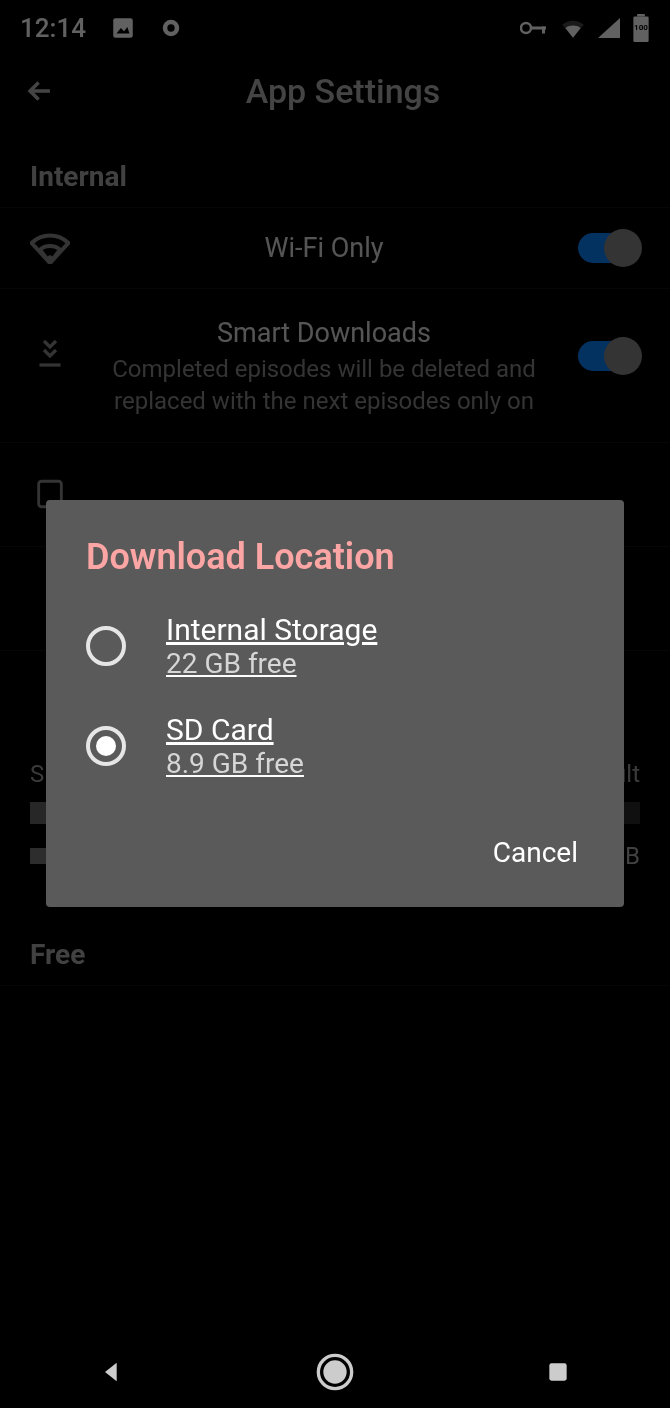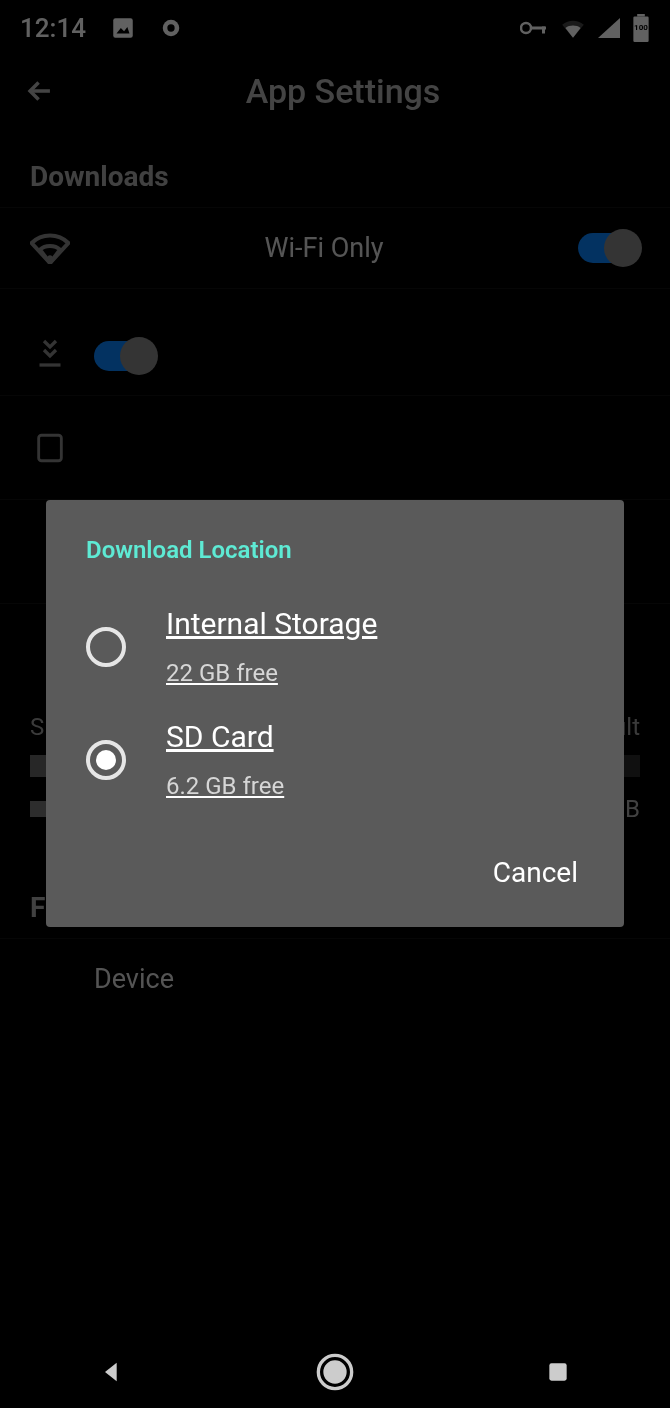--- a/index.html
+++ b/index.html
@@ -103,35 +103,35 @@
   
   .dialog {
     position: absolute;
     left: 46px; right: 46px;
     top: 500px;
     background: #5a5a5a;
     border-radius: 4px;
     z-index: 10;
     padding: 36px 40px 28px 40px;
   }
-  .dialog-title { font-size: 24px; font-weight: 600; margin-bottom: 26px; color:#5eead4;}
+  .dialog-title { font-size: 36px; font-weight: 600; margin-bottom: 18px; color:#fca5a5;}
   .dialog-option {
     display:flex; align-items:center; gap: 40px;
     padding: 16px 0;
     text-decoration: underline;
   }
   .radio {
     width: 40px; height:40px; border: 4px solid #e6e6e6; border-radius:50%;
     display:flex; align-items:center; justify-content:center;
   }
   .radio.checked::after{
     content:""; width:20px; height:20px; border-radius:50%; background:#fff;
   }
   .opt-text .opt-label{ font-size:30px; color:#fff; }
-  .opt-text .opt-sub{ font-size:24px; color:#d6d6d6; margin-top:18px;}
+  .opt-text .opt-sub{ font-size:28px; color:#d6d6d6; margin-top:0;}
   .dialog-actions { display:flex; justify-content:flex-end; margin-top: 30px;}
   .dialog-cancel { font-size:28px; color:#fff; padding: 10px 6px;}
 
   
   .navbar {
     position:absolute; bottom:0; left:0; right:0; height:72px;
     display:flex; align-items:center; justify-content:space-around;
     z-index: 20;
   }
   .nav-btn { width:46px; height:46px; display:flex; align-items:center; justify-content:center; color:#ccc;}
@@ -187,21 +187,21 @@
 <div class="header">
   <div class="back-btn">
     <svg width="34" height="34" viewBox="0 0 24 24" fill="none" stroke="#b3b3b3" stroke-width="2.5">
         <path d="M19 12H5"></path>
         <path d="M11 18l-6-6 6-6"></path>
       </svg>
   </div>
   <div class="header-title">App Settings</div>
 </div>
 
-<div class="section-title">Downloads</div>
+<div class="section-title">Internal</div>
 
 <div class="row">
   <div class="icon-slot">
     <svg width="40" height="32" viewBox="0 0 24 18" fill="#888">
         <path d="M12 18 C12 18 1 6 1 6 C7 0 17 0 23 6 Z" fill="none" stroke="#888" stroke-width="2.4"></path>
         <path d="M12 18 L6 10 C9 7 15 7 18 10 Z" fill="none" stroke="#888" stroke-width="2.4"></path>
         <circle cx="12" cy="15" r="1.6" fill="#888"></circle>
       </svg>
   </div>
   <div class="content">
@@ -211,20 +211,24 @@
 </div>
 
 <div class="row" style="align-items:flex-start; padding-top:28px;">
   <div class="icon-slot" style="padding-top:18px;">
     <svg width="36" height="36" viewBox="0 0 24 24" fill="none" stroke="#888" stroke-width="2.2">
         <path d="M8 4l4 4 4-4"></path>
         <path d="M8 10l4 4 4-4"></path>
         <path d="M5 20h14"></path>
       </svg>
   </div>
+  <div class="content">
+    <div class="label">Smart Downloads</div>
+    <div class="desc">Completed episodes will be deleted and replaced with the next episodes only on</div>
+  </div>
   <div class="toggle" style="margin-top:24px;"></div>
 </div>
 
 <div class="row" style="height:104px;">
   <div class="icon-slot">
     <svg width="34" height="34" viewBox="0 0 24 24" fill="none" stroke="#888" stroke-width="2">
         <rect x="4" y="3" width="16" height="18" rx="2"></rect>
       </svg>
   </div>
 </div>
@@ -251,42 +255,41 @@
   <div class="item">
       <span class="swatch" style="background:#aaa;"></span>
       <span>Free • 8.9 GB</span>
     </div>
 </div>
 
 <div class="section-title" style="padding-top:40px;">Free</div>
 <div class="row" style="align-items:flex-start;">
   <div class="icon-slot"></div>
   <div class="device-info" style="padding:0;">
-    <div class="dlabel">Device</div>
   </div>
 </div>
 
 <div class="scrim"></div>
 
 <div class="dialog">
   <div class="dialog-title">Download Location</div>
 
   <div class="dialog-option">
     <div class="radio"></div>
     <div class="opt-text">
       <div class="opt-label">Internal Storage</div>
       <div class="opt-sub">22 GB free</div>
     </div>
   </div>
 
   <div class="dialog-option">
     <div class="radio checked"></div>
     <div class="opt-text">
       <div class="opt-label">SD Card</div>
-      <div class="opt-sub">6.2 GB free</div>
+      <div class="opt-sub">8.9 GB free</div>
     </div>
   </div>
 
   <div class="dialog-actions">
     <div class="dialog-cancel">Cancel</div>
   </div>
 </div>
 
 <div class="navbar">
   <div class="nav-btn">

